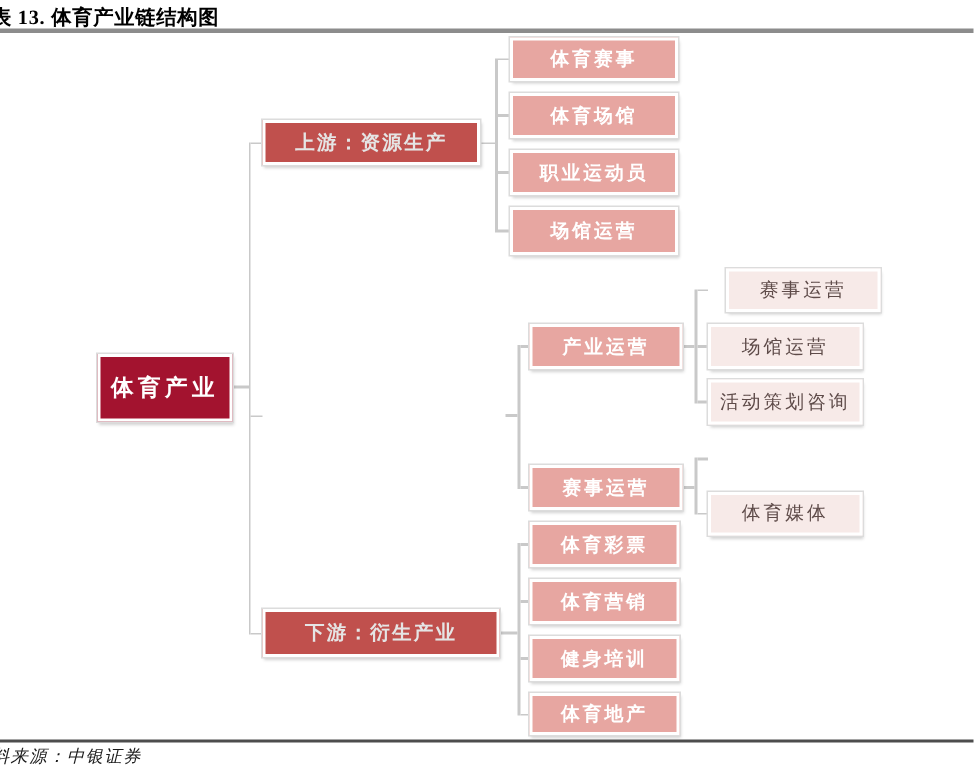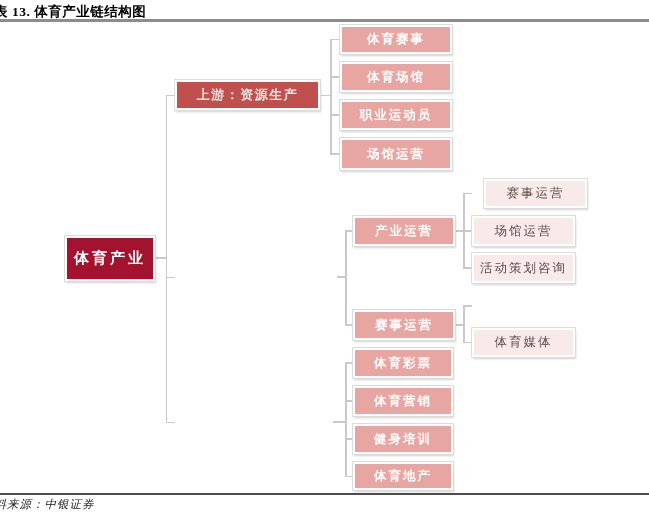--- a/index.html
+++ b/index.html
@@ -88,20 +88,21 @@
   <div class="box lv2" style="left:340px;top:100px;width:112px;height:30px;">职业运动员</div>
   <div class="box lv2" style="left:340px;top:138px;width:112px;height:32px;">场馆运营</div>
 
   <div class="box lv2" style="left:353px;top:216px;width:102px;height:30px;">产业运营</div>
   <div class="box lv3" style="left:484px;top:179px;width:103px;height:29px;">赛事运营</div>
   <div class="box lv3" style="left:472px;top:216px;width:103px;height:30px;">场馆运营</div>
   <div class="box lv3" style="left:472px;top:253px;width:103px;height:30px;">活动策划咨询</div>
   <div class="box lv2" style="left:353px;top:310px;width:102px;height:30px;">赛事运营</div>
   <div class="box lv3" style="left:472px;top:328px;width:103px;height:29px;">体育媒体</div>
 
+  <div class="box branch" style="left:175px;top:406px;width:158px;height:32px;">下游：衍生产业</div>
   <div class="box lv2" style="left:353px;top:348px;width:100px;height:30px;">体育彩票</div>
   <div class="box lv2" style="left:353px;top:386px;width:100px;height:30px;">体育营销</div>
   <div class="box lv2" style="left:353px;top:424px;width:100px;height:30px;">健身培训</div>
   <div class="box lv2" style="left:353px;top:462px;width:100px;height:28px;">体育地产</div>
 
   <div class="bottom-rule"></div>
   <div class="source-note">资料来源：中银证券</div>
 
 </div>
 

